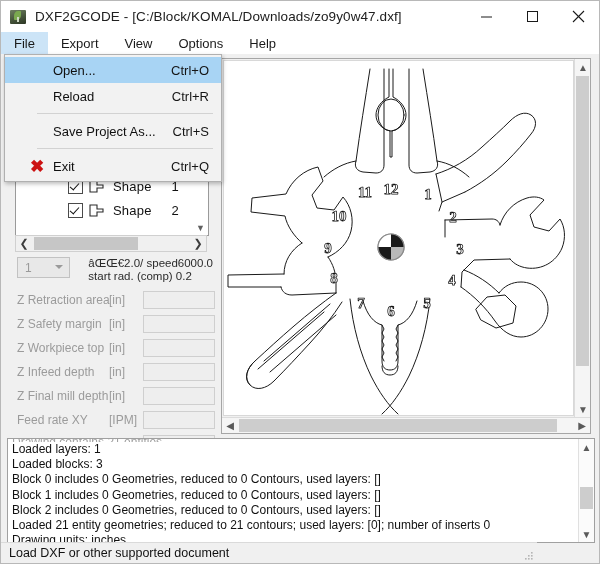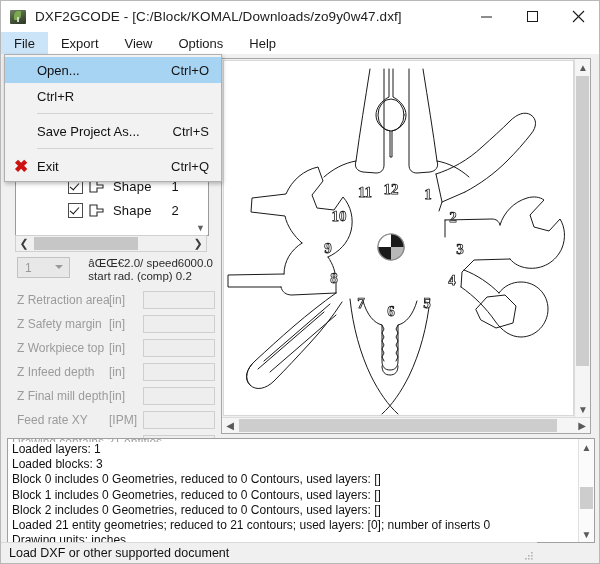--- a/index.html
+++ b/index.html
@@ -90,20 +90,21 @@
     box-shadow: 1px 2px 4px rgba(0,0,0,0.25);
     z-index: 40;
     padding: 2px 0 2px 0;
     font-size: 13px;
   }
   .dd-row {
     position: relative;
     height: 26px;
     display: flex; align-items: center;
     color: #101010;
+    padding-left: 16px;
   }
   .dd-row.hl { background: #a8d4f4; }
   .dd-gutter {
     width: 32px; height: 26px;
     display: flex; align-items: center; justify-content: center;
     flex: 0 0 auto;
   }
   .dd-label { flex: 1 1 auto; white-space: nowrap; }
   .dd-accel { padding-right: 12px; white-space: nowrap; color: #151515; }
   .dd-sep {
@@ -547,20 +548,21 @@
   </div>
 
   <div class="dropdown">
     <div class="dd-row hl">
       <span class="dd-gutter"></span>
       <span class="dd-label">Open...</span>
       <span class="dd-accel">Ctrl+O</span>
     </div>
     <div class="dd-row">
       <span class="dd-gutter"></span>
+      <span class="dd-label">Reload</span>
       <span class="dd-accel">Ctrl+R</span>
     </div>
     <div class="dd-sep"></div>
     <div class="dd-row">
       <span class="dd-gutter"></span>
       <span class="dd-label">Save Project As...</span>
       <span class="dd-accel">Ctrl+S</span>
     </div>
     <div class="dd-sep"></div>
     <div class="dd-row">

